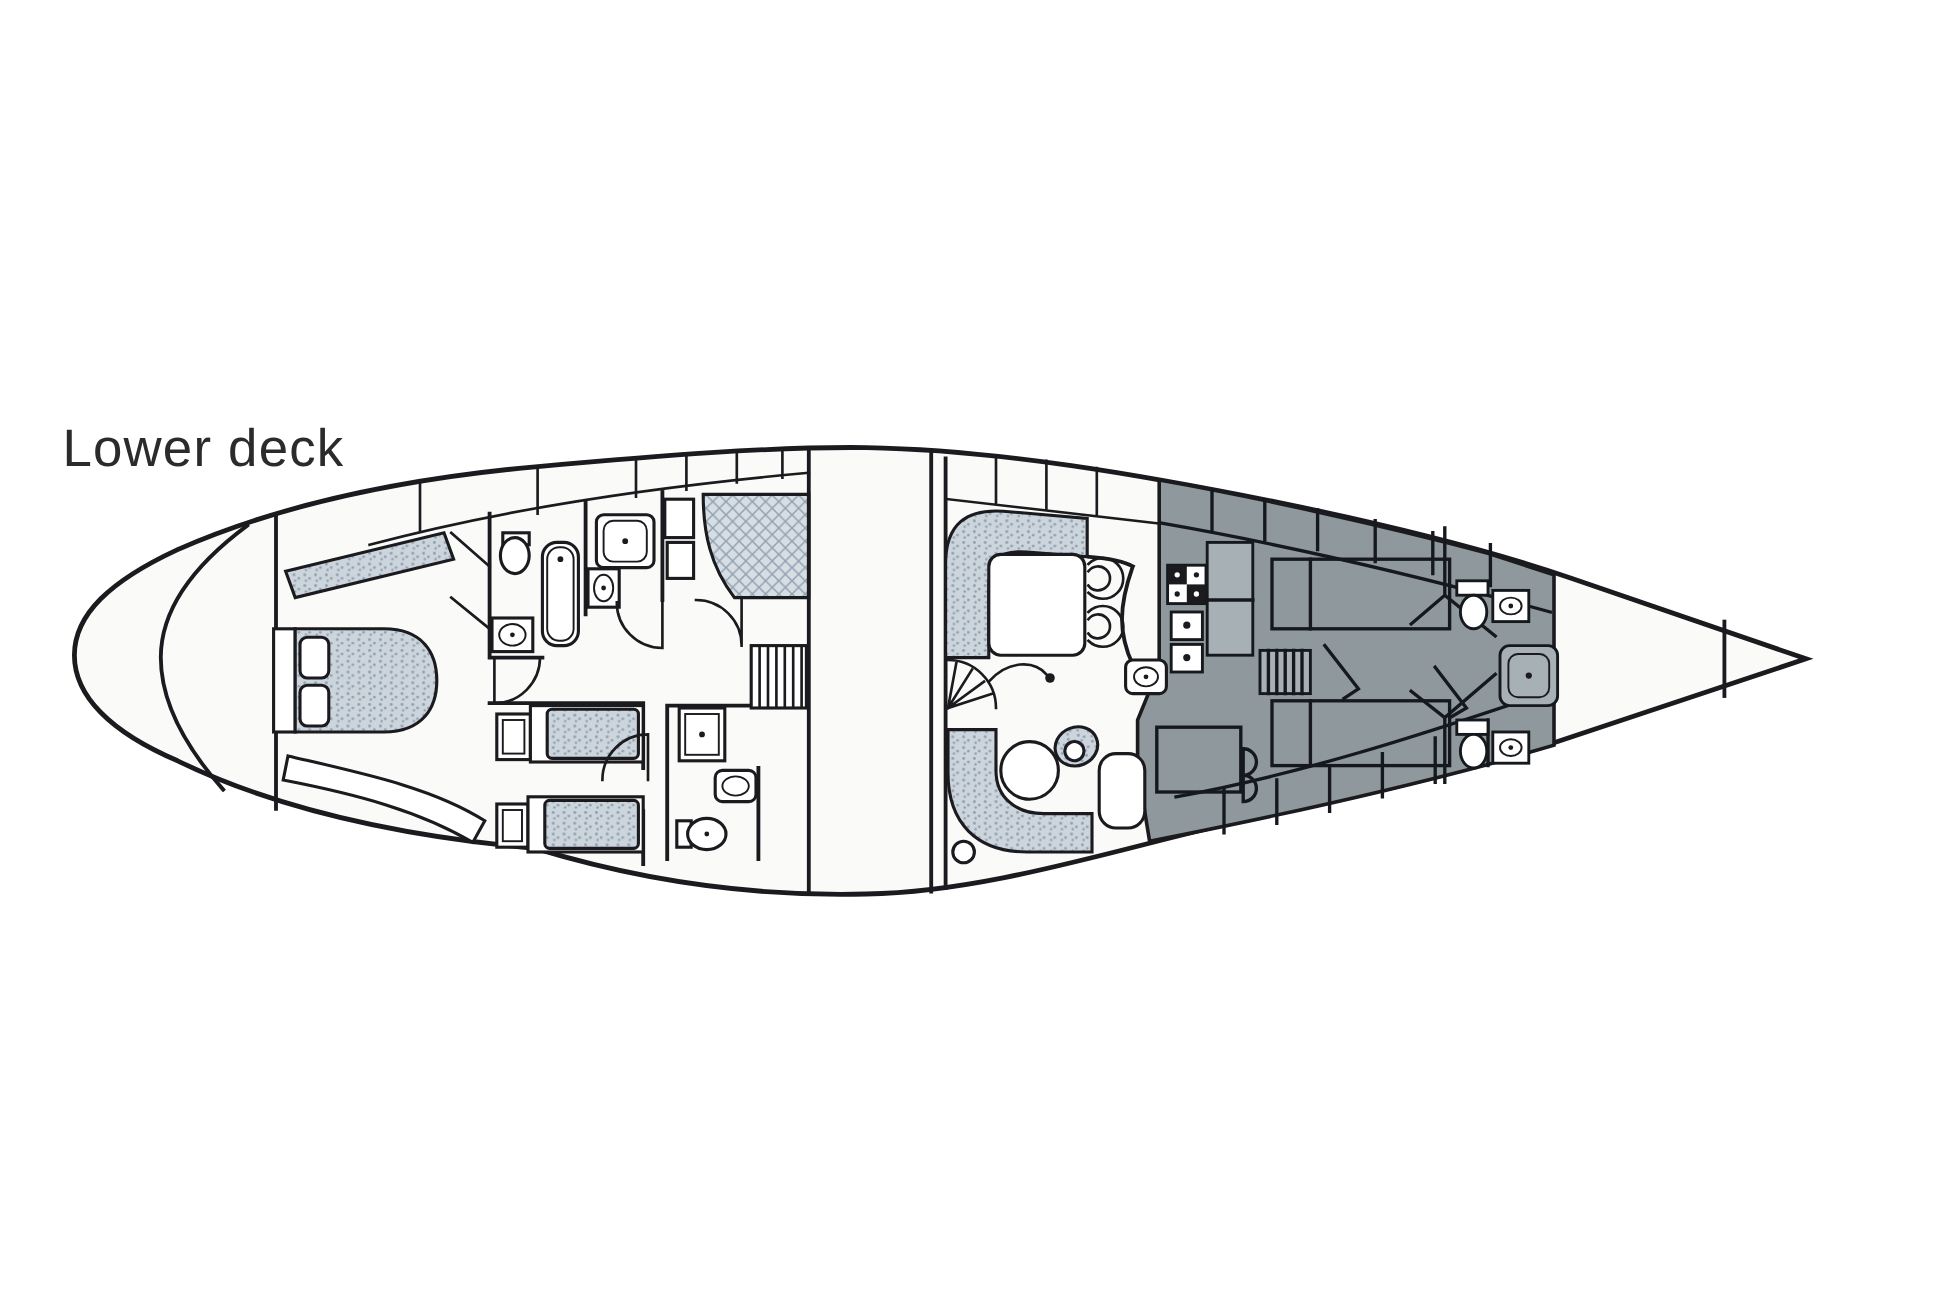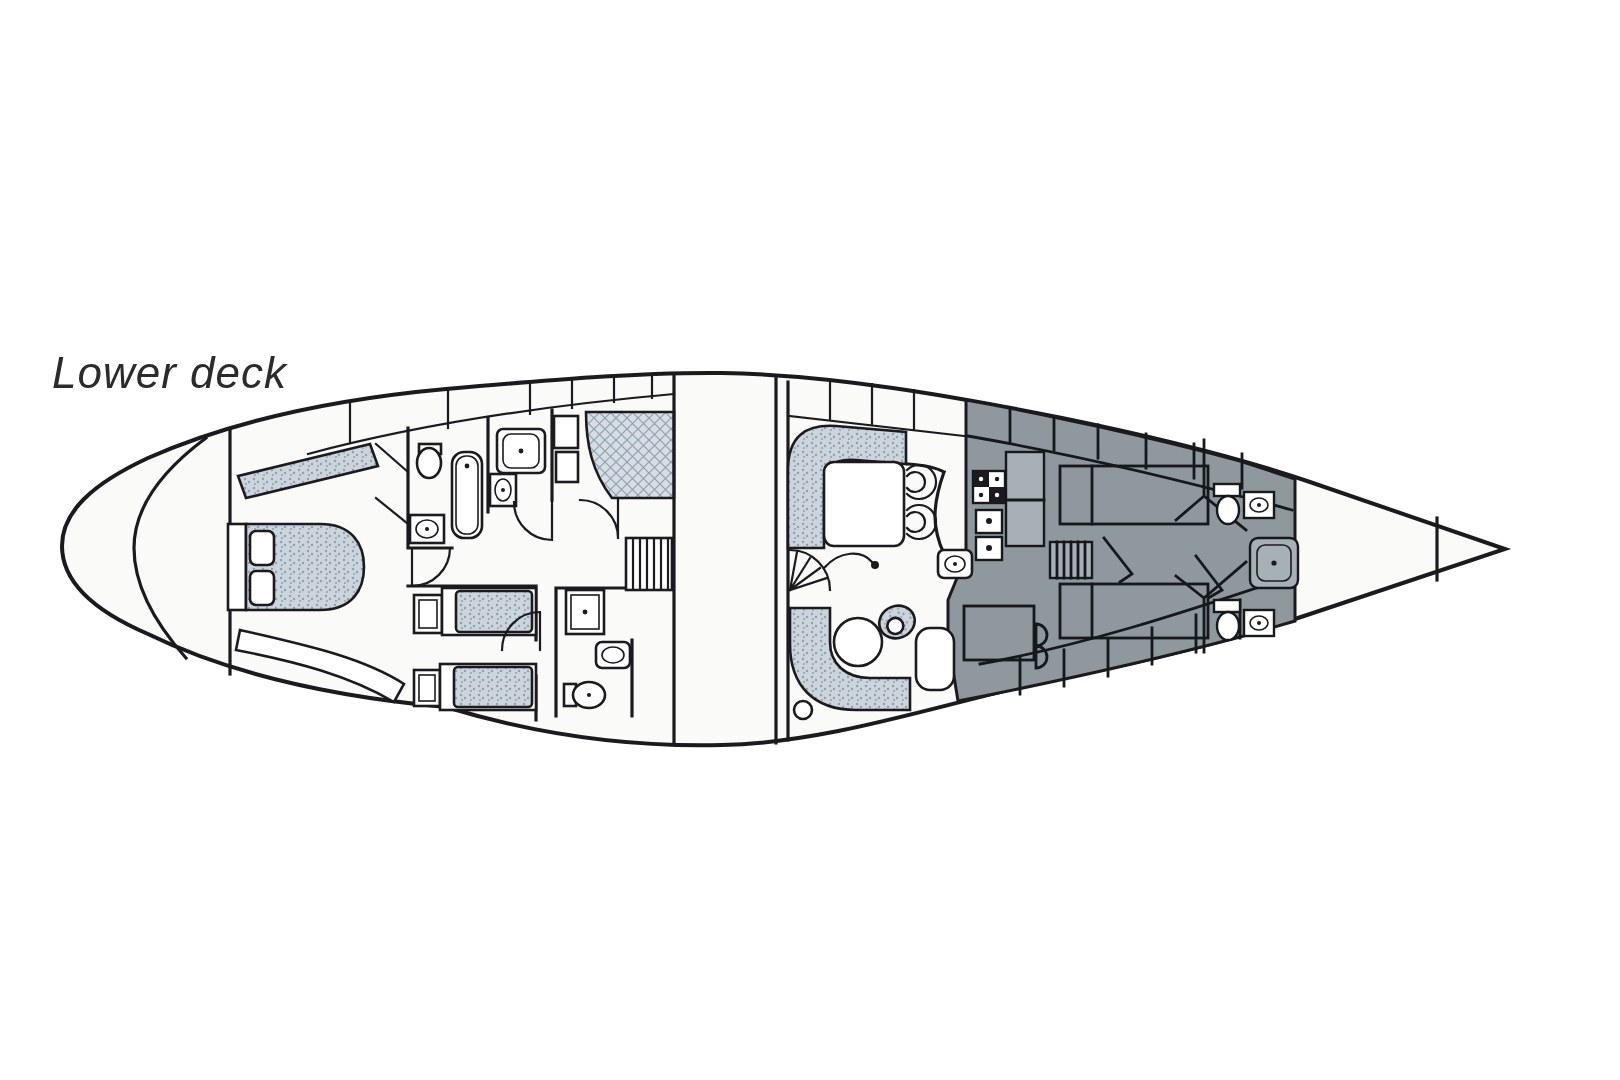--- a/index.html
+++ b/index.html
@@ -1,17 +1,17 @@
 <!DOCTYPE html>
 <html style="--background: #ffffff; --hull-fill: #fafaf8; --line: #1b1b1f; --text: #2b2b2b; --upholstery: #ccd4dc; --upholstery-dot: #8fa0b0; --bed-fill: #d6dde3; --dark-area: #8f989d; --dark-area-line: #15191d; --counter: #a7b0b5;"><head>
 <meta charset="utf-8">
 <style>
   html,body{margin:0;padding:0;background:#ffffff;width:1620px;height:1080px;overflow:hidden;
     font-family:"Liberation Sans", sans-serif;}
-  #stage{position:relative;width:1400px;height:1080px;background:var(--background,#fff);font-style:italic;}
+  #stage{position:relative;width:1400px;height:1080px;background:var(--background,#fff);}
   svg{position:absolute;left:0;top:0;}
   .title{font-family:"Liberation Sans",sans-serif;font-size:44px;font-weight:500;
     letter-spacing:1px;fill:var(--text,#2b2b2b);}
   .hull{fill:var(--hull-fill,#fafaf8);stroke:var(--line,#1b1b1f);stroke-width:4;}
   .w{stroke:var(--line,#1b1b1f);stroke-width:3.2;fill:none;stroke-linecap:square;}
   .w2{stroke:var(--line,#1b1b1f);stroke-width:2.2;fill:none;stroke-linecap:square;}
   .fx{fill:#ffffff;stroke:var(--line,#1b1b1f);stroke-width:2.6;}
   .fxi{fill:none;stroke:var(--line,#1b1b1f);stroke-width:1.6;}
   .up{fill:url(#stipple);stroke:var(--line,#1b1b1f);stroke-width:2.6;}
   .bedp{fill:url(#diamond);stroke:var(--line,#1b1b1f);stroke-width:2.6;}

